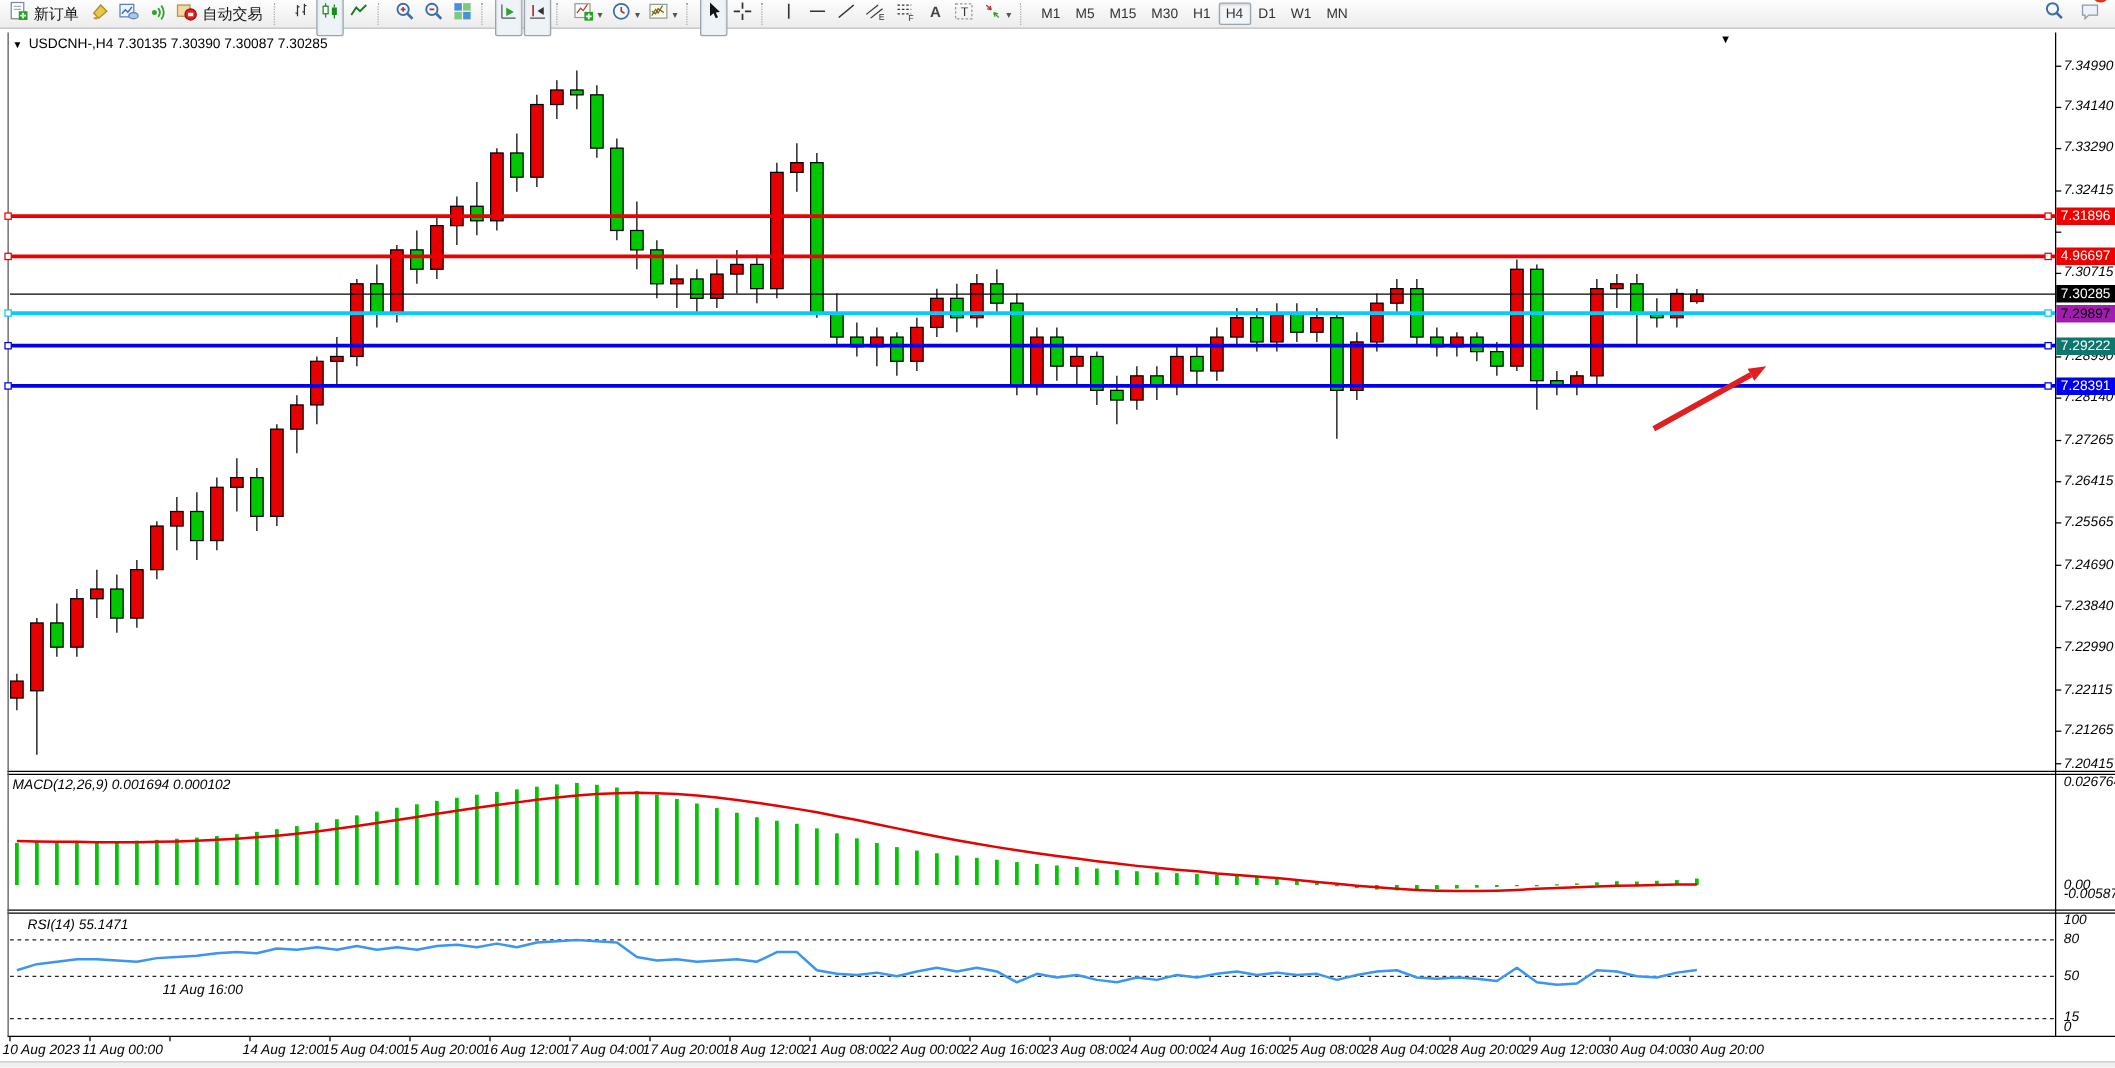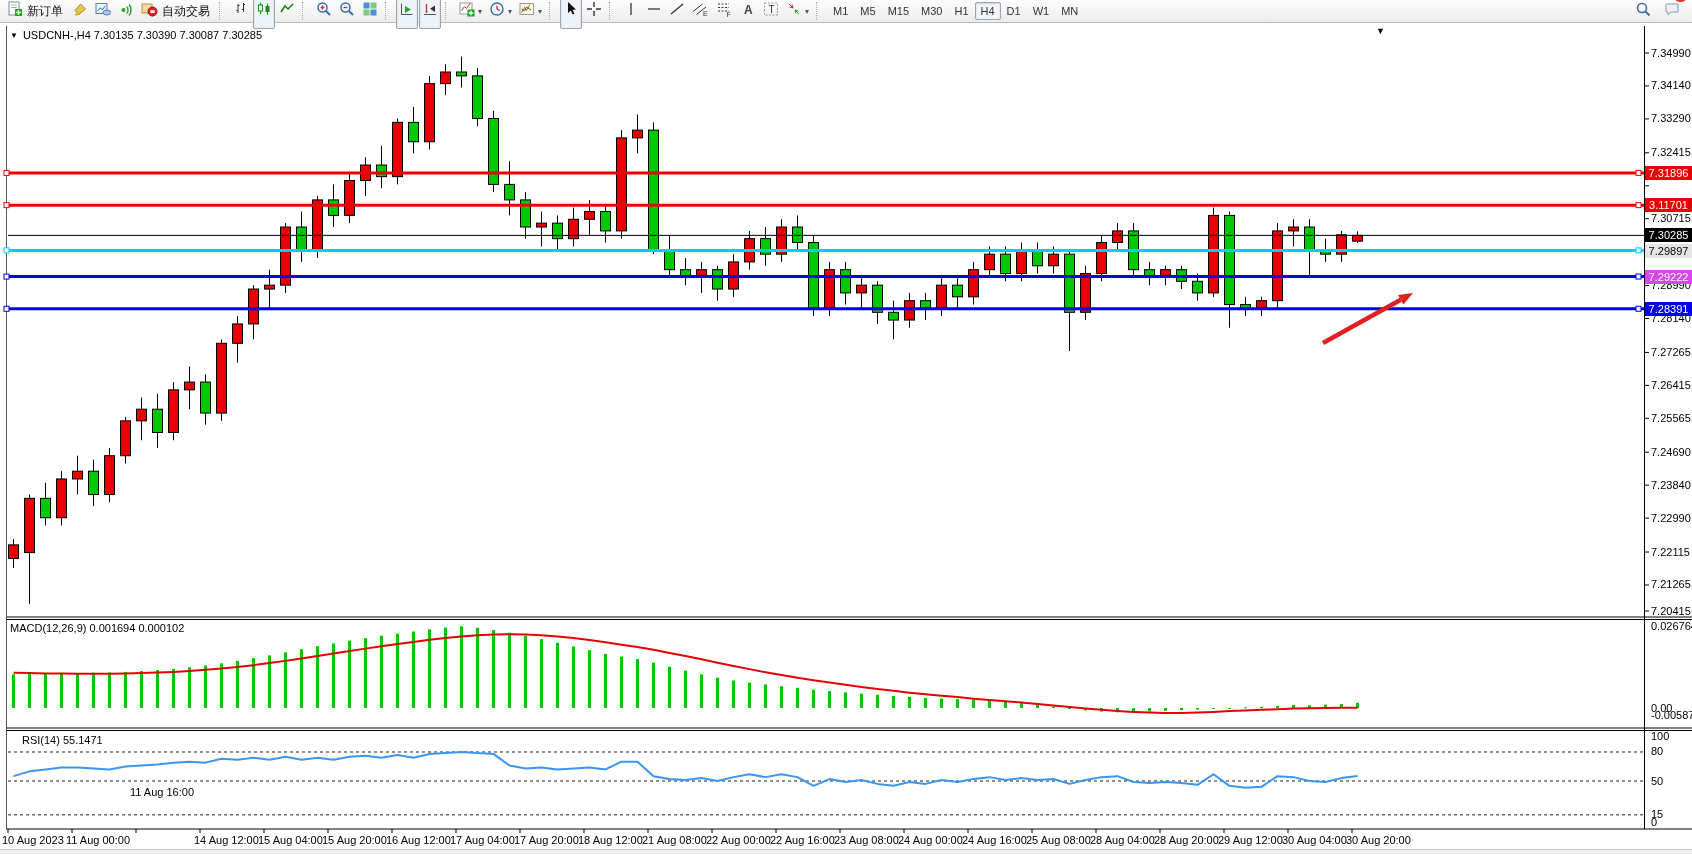--- a/index.html
+++ b/index.html
@@ -12,21 +12,21 @@
   .tbtn.pressed{border-color:#9aa4ad;background:#eef3f8;box-shadow:inset 0 1px 2px rgba(0,0,0,.15);}
   .tbtn-label{font-size:12px;color:#111;white-space:nowrap;padding:0 2px;}
   .caret{font-size:8px;color:#555;margin-left:1px;}
   .sep{width:6px;height:18px;border-left:1px dotted #aaa;margin:0 3px;}
   .tf{font-size:11px;color:#333;padding:2px 5px;border:1px solid transparent;border-radius:2px;}
   .tf.pressed{border-color:#9aa4ad;background:#f3f6f9;box-shadow:inset 0 1px 2px rgba(0,0,0,.15);}
   #tb-right{margin-left:auto;display:flex;align-items:center;gap:6px;padding-right:4px;}
   .badge-red{position:absolute;right:-5px;top:-5px;background:#e03520;color:#fff;border-radius:8px;font-size:9px;
     padding:1px 4px;font-weight:bold;border:1px solid #fff;}
   
-  .lbl{position:absolute;font-size:11px;color:#000;white-space:nowrap;}
+  .lbl{position:absolute;font-size:11px;color:#000;white-space:nowrap;font-style:italic;}
   .axis-badge{position:absolute;left:1645px;width:47px;height:14px;font-size:11px;line-height:14px;text-align:center;}
   #title-row{position:absolute;left:10px;top:29px;font-size:11px;color:#000;display:flex;align-items:center;gap:5px;}
   #collapse-arrow{position:absolute;left:1376px;top:26px;font-size:9px;color:#000;}
   #bottom-strip{position:absolute;left:0;top:849px;width:1692px;height:5px;background:#f0f0f0;border-top:1px solid #c9c9c9;}
   svg text{font-family:"Liberation Sans",sans-serif;}
 </style>
 </head>
 <body>
 
 <div id="app">
@@ -586,23 +586,23 @@
       <div class="lbl" style="left: 1651px; top: 345.921px;">7.27265</div>
       <div class="lbl" style="left: 1651px; top: 378.867px;">7.26415</div>
       <div class="lbl" style="left: 1651px; top: 411.813px;">7.25565</div>
       <div class="lbl" style="left: 1651px; top: 445.728px;">7.24690</div>
       <div class="lbl" style="left: 1651px; top: 478.674px;">7.23840</div>
       <div class="lbl" style="left: 1651px; top: 511.62px;">7.22990</div>
       <div class="lbl" style="left: 1651px; top: 545.535px;">7.22115</div>
       <div class="lbl" style="left: 1651px; top: 578.481px;">7.21265</div>
       <div class="lbl" style="left: 1651px; top: 604.5px;">7.20415</div>
       <div class="axis-badge" style="top: 165.923px; background: rgb(238, 0, 0); color: rgb(255, 255, 255);">7.31896</div>
-      <div class="axis-badge" style="top: 198.133px; background: rgb(238, 0, 0); color: rgb(255, 255, 255);">3.11701</div>
-      <div class="axis-badge" style="top: 244px; background: #e5e5e5; color: rgb(0, 0, 0);">7.29897</div>
-      <div class="axis-badge" style="top: 269.568px; background: #d946ef; color: rgb(255, 255, 255);">7.29222</div>
+      <div class="axis-badge" style="top: 198.133px; background: rgb(238, 0, 0); color: rgb(255, 255, 255);">4.96697</div>
+      <div class="axis-badge" style="top: 244px; background: #a21caf; color: rgb(0, 0, 0);">7.29897</div>
+      <div class="axis-badge" style="top: 269.568px; background: #0f766e; color: rgb(255, 255, 255);">7.29222</div>
       <div class="axis-badge" style="top: 301.777px; background: rgb(0, 0, 238); color: rgb(255, 255, 255);">7.28391</div>
       <div class="axis-badge" style="top: 228.366px; background: rgb(0, 0, 0); color: rgb(255, 255, 255);">7.30285</div>
       <div class="lbl" style="left: 1651px; top: 619.602px;">0.026764</div>
       <div class="lbl" style="left: 1651px; top: 701.5px;">0.00</div>
       <div class="lbl" style="left: 1651px; top: 708.5px;">-0.005872</div>
       <div class="lbl" style="left: 1651px; top: 729.5px;">100</div>
       <div class="lbl" style="left: 1651px; top: 745.499px;">80</div>
       <div class="lbl" style="left: 1651px; top: 774.5px;">50</div>
       <div class="lbl" style="left: 1651px; top: 808.335px;">15</div>
       <div class="lbl" style="left: 1651px; top: 815.5px;">0</div>

